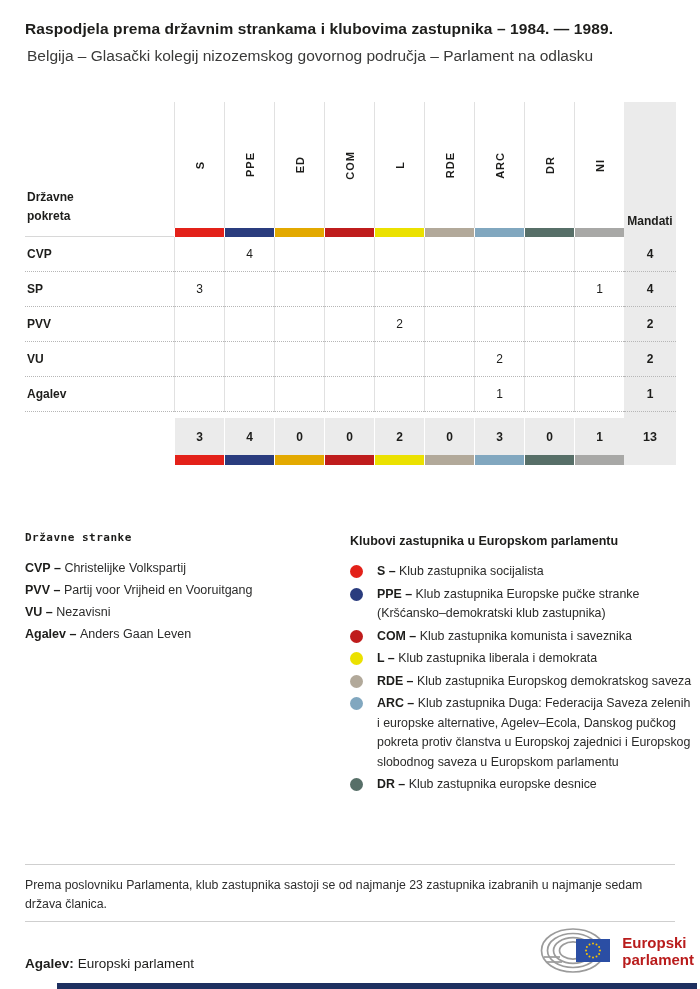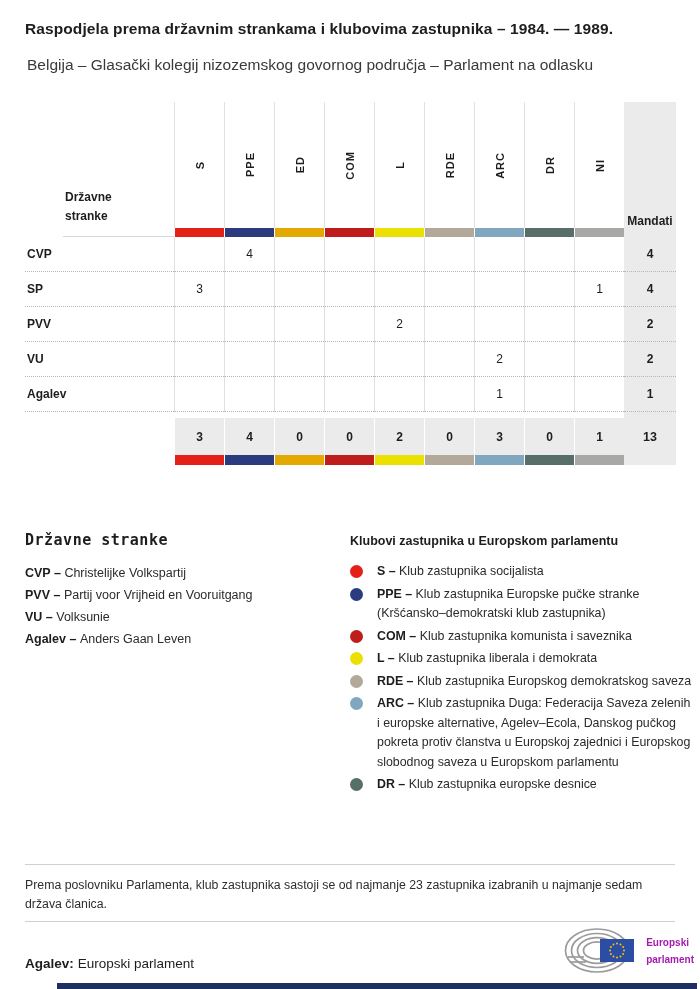--- a/index.html
+++ b/index.html
@@ -1,81 +1,81 @@
 <!DOCTYPE html>
 <html><head>
 <meta charset="utf-8">
 <style>
   html,body{margin:0;padding:0;background:#fff;}
   body{width:700px;height:989px;position:relative;font-family:"Liberation Sans",sans-serif;color:#1d1d1b;}
   .page{position:absolute;inset:0;overflow:hidden;background:#fff;}
 
   .title{position:absolute;left:25px;top:20px;font-size:15.5px;font-weight:700;letter-spacing:.1px;}
-  .subtitle{position:absolute;left:27px;top:56px;font-size:15.5px;font-weight:400;color:#3a3a39;}
+  .subtitle{position:absolute;left:27px;top:47px;font-size:15.5px;font-weight:400;color:#3a3a39;}
 
   
   .tbl{position:absolute;left:25px;top:102px;display:grid;
        grid-template-columns:149px repeat(9,50px) 52px;
        grid-template-rows:126px 9px repeat(5,35px) 6px 37px 10px;}
   .corner{display:flex;flex-direction:column;justify-content:flex-end;padding:0 0 10px 2px;
-          border-bottom:1px solid #d8d8d8;font-weight:700;font-size:12px;line-height:19px;margin-left:38px;}
+          border-bottom:1px solid #d8d8d8;font-weight:700;font-size:12px;line-height:19px;}
   .hc{display:flex;align-items:center;justify-content:center;border-left:1px solid #e1e1e1;}
   .vtext{writing-mode:vertical-rl;transform:rotate(180deg);font-weight:700;font-size:11px;letter-spacing:1px;}
   .mhead{background:#ebebeb;display:flex;align-items:flex-end;justify-content:center;
          padding-bottom:9px;font-weight:700;font-size:12px;}
   .bar{border-left:1px solid #fff;}
   .rowlabel{font-weight:700;font-size:12px;display:flex;align-items:center;padding-left:2px;
             border-bottom:1px dotted #b6b6b6;}
   .vcell{display:flex;align-items:center;justify-content:center;font-size:12px;
          border-left:1px solid #e1e1e1;border-bottom:1px dotted #b6b6b6;}
   .mcell{background:#ebebeb;display:flex;align-items:center;justify-content:center;
          font-size:12px;font-weight:700;border-bottom:1px dotted #b6b6b6;}
   .gapcell{background:#ebebeb;}
   .tcell{background:#ebebeb;display:flex;align-items:center;justify-content:center;
          font-weight:700;font-size:12px;border-left:1px solid #fff;}
   .mtotal{background:#ebebeb;display:flex;align-items:center;justify-content:center;
           font-weight:700;font-size:12.5px;}
   .mbot{background:#ebebeb;}
 
   
   .legend-parties{position:absolute;left:25px;top:531px;width:315px;}
-  .lp-head{font-family:"DejaVu Sans Mono",monospace;font-weight:700;font-size:15px;letter-spacing:.5px;margin-bottom:13px;}
+  .lp-head{font-family:"DejaVu Sans Mono",monospace;font-weight:700;font-size:11px;letter-spacing:.5px;margin-bottom:13px;}
   .lp-item{font-size:12.5px;line-height:22px;color:#2b2b2a;}
   .lp-item b{color:#1d1d1b;}
 
   .legend-groups{position:absolute;left:350px;top:534px;width:345px;}
   .lg-head{font-weight:700;font-size:12.5px;margin-bottom:14px;}
   .lg-item{display:flex;margin-bottom:3px;}
   .dot{width:13px;height:13px;border-radius:50%;flex:0 0 13px;margin:3px 14px 0 0;}
   .lg-text{width:322px;font-size:12.4px;line-height:19.5px;color:#2b2b2a;}
   .lg-text b{color:#1d1d1b;}
 
   
   .rule{position:absolute;left:25px;width:650px;height:1px;background:#cfcfcf;}
   .rule1{top:864px;} .rule2{top:921px;}
   .note{position:absolute;left:25px;top:876px;width:655px;font-size:12.3px;line-height:19px;color:#2e2e2e;}
   .source{position:absolute;left:25px;top:956px;font-size:13.5px;}
   .source b{margin-right:4px;}
   .logo{position:absolute;right:6px;top:927px;display:flex;align-items:center;}
   .logo svg{margin-right:8px;}
-  .logo-text{font-weight:700;font-size:10px;line-height:17px;color:#a21caf;}
+  .logo-text{font-weight:700;font-size:15px;line-height:17px;color:#b91c1c;}
   .bottom-bar{position:absolute;left:57px;width:640px;height:6px;bottom:0;background:#1e3060;}
 </style>
 </head>
 <body>
 
 <div class="page">
 
   <div class="title">Raspodjela prema državnim strankama i klubovima zastupnika – 1984. — 1989.</div>
   <div class="subtitle">Belgija – Glasački kolegij nizozemskog govornog područja – Parlament na odlasku</div>
 
   <div class="tbl" id="tbl">
       <div class="corner" style="grid-area: 1 / 1 / 3;">
         <div>Državne</div>
-        <div>stranke</div>
+        <div>pokreta</div>
       </div>
       <div class="hc" style="grid-area: 1 / 2;">
         <span class="vtext">S</span>
       </div>
       <div class="hc" style="grid-area: 1 / 3;">
         <span class="vtext">PPE</span>
       </div>
       <div class="hc" style="grid-area: 1 / 4;">
         <span class="vtext">ED</span>
       </div>
@@ -183,21 +183,21 @@
       <div class="bar" style="grid-area: 10 / 9; background: rgb(87, 111, 104);"></div>
       <div class="bar" style="grid-area: 10 / 10; background: rgb(168, 168, 166);"></div>
       <div class="mbot" style="grid-area: 10 / 11;"></div>
     </div>
 
   <div class="legend-parties">
     <div class="lp-head">Državne stranke</div>
     <div id="lpItems">
         <div class="lp-item"><b>CVP – </b><span>Christelijke Volkspartij</span></div>
         <div class="lp-item"><b>PVV – </b><span>Partij voor Vrijheid en Vooruitgang</span></div>
-        <div class="lp-item"><b>VU – </b><span>Volksunie</span></div>
+        <div class="lp-item"><b>VU – </b><span>Nezavisni</span></div>
         <div class="lp-item"><b>Agalev – </b><span>Anders Gaan Leven</span></div>
       </div>
   </div>
 
   <div class="legend-groups">
     <div class="lg-head">Klubovi zastupnika u Europskom parlamentu</div>
     <div id="lgItems">
         <div class="lg-item">
           <span class="dot" style="background: rgb(227, 33, 25);"></span>
           <div class="lg-text"><b>S – </b><span>Klub zastupnika socijalista</span></div>

